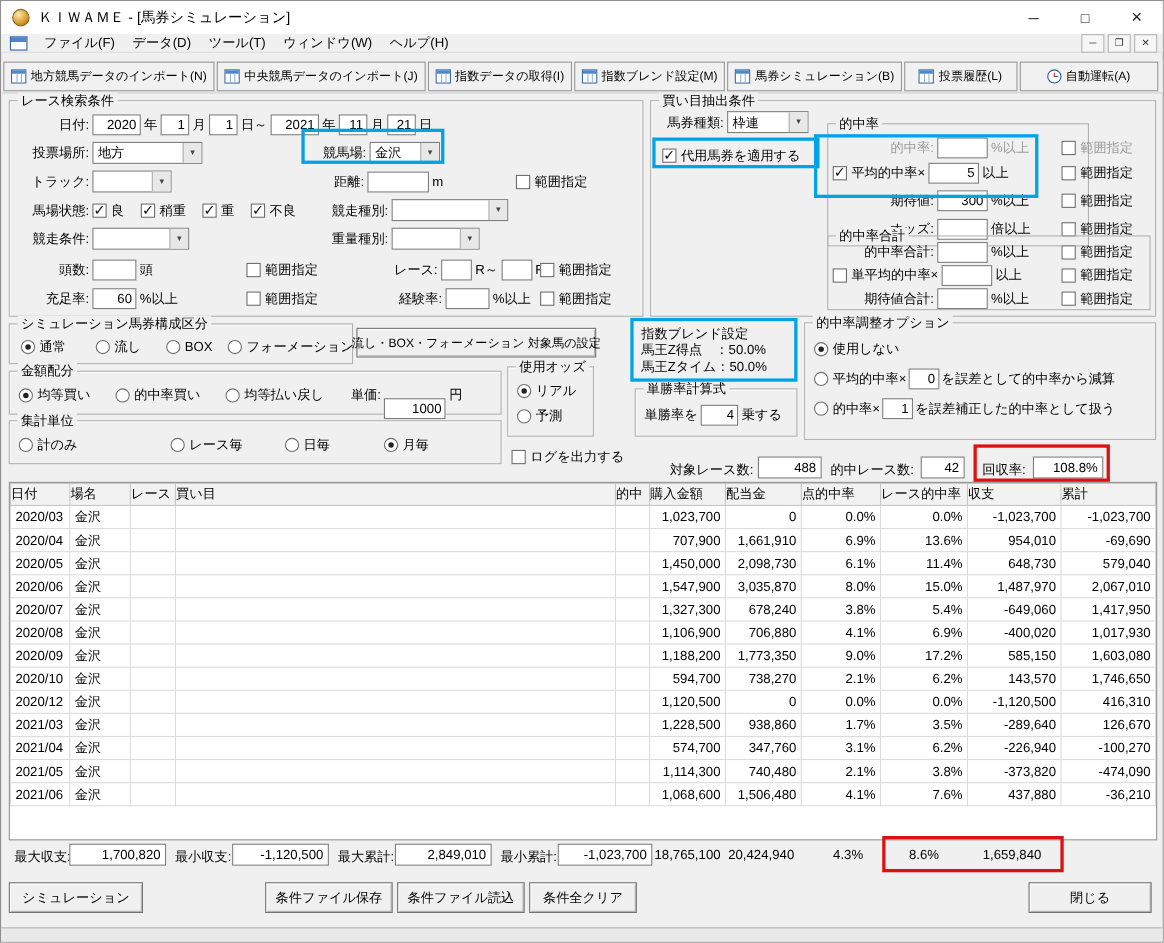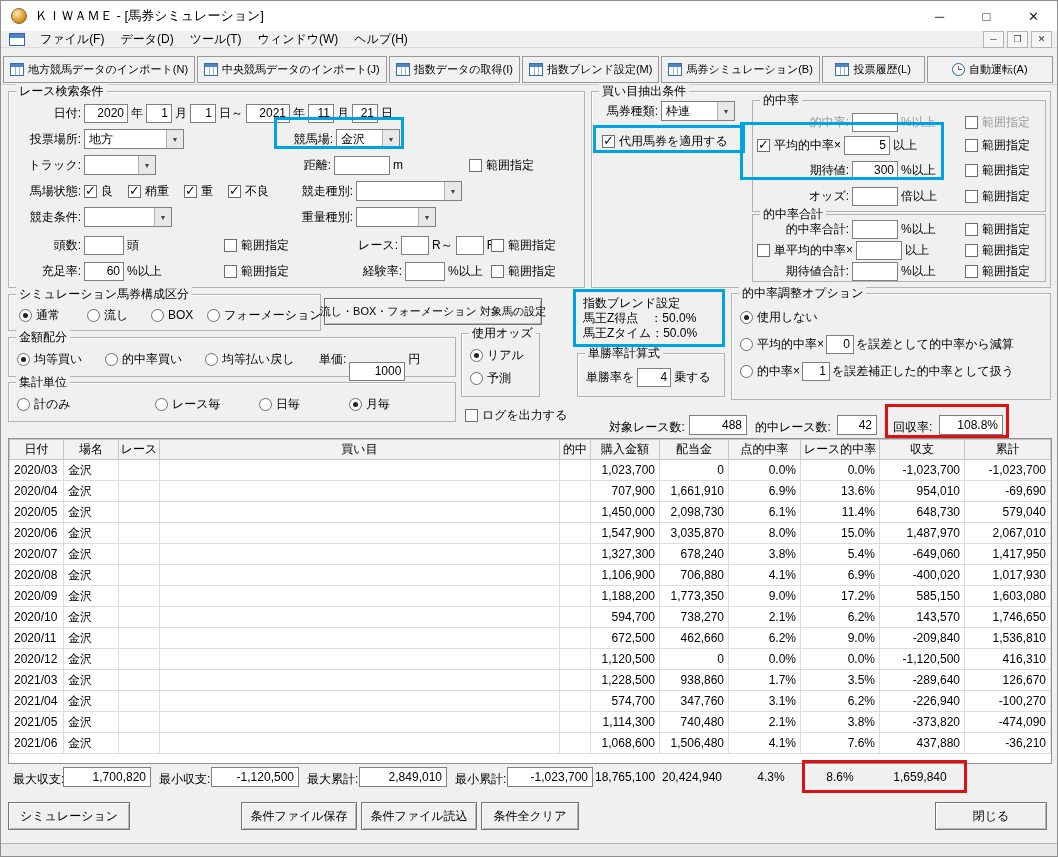--- a/index.html
+++ b/index.html
@@ -38,21 +38,21 @@
 .cb.on::after{content:"✓";position:absolute;left:0;top:-3px;font-size:13px;font-weight:bold;color:#111}
 .rd{width:13px;height:13px;background:#fff;border:1px solid #6e6e6e;border-radius:50%;position:relative;flex:none}
 .rd.on::after{content:"";position:absolute;left:3px;top:3px;width:5px;height:5px;border-radius:50%;background:#222}
 .btn{position:absolute;display:flex;align-items:center;justify-content:center;background:#f0f0f0;border:1px solid #747474;box-shadow:inset 1px 1px 0 #fff,inset -1px -1px 0 #b8b8b8;font-family:inherit;font-size:12px;white-space:nowrap}
 .sbox{position:absolute;height:20px;border:1px solid #7f7f7f;background:#fff;display:flex;align-items:center;justify-content:flex-end;padding:0 4px}
 .slab{position:absolute;white-space:nowrap}
 .blend{position:absolute;background:#f0f0f0;padding:3px 6px}
 .blend div{line-height:15px;white-space:nowrap}
 .tablewrap{position:absolute;left:7px;top:437px;width:1044px;height:326px;background:#fff;border:1px solid #929292;overflow:hidden}
 table{border-collapse:collapse;table-layout:fixed;width:1041px;font-size:12px}
-th{height:20px;background:#f2f2f2;border:1px solid #c6c6c6;font-weight:normal;padding:0 0;overflow:hidden;text-align:center;white-space:nowrap}
+th{height:20px;background:#f2f2f2;border:1px solid #c6c6c6;font-weight:normal;padding:0 0;overflow:hidden;text-align:left;white-space:nowrap}
 td{height:21px;border:1px solid #dcdcdc;padding:0 4px;overflow:hidden;white-space:nowrap}
 .c0{width:54px}.c1{width:55px}.c2{width:41px}.c3{width:400px}.c4{width:31px}.c5{width:69px}.c6{width:69px}.c7{width:72px}.c8{width:79px}.c9{width:85px}.c10{width:86px}
 td.c4{text-align:center}
 td.c5,td.c6,td.c7,td.c8,td.c9,td.c10{text-align:right}
 .flab{position:absolute;top:770px;white-space:nowrap}
 .fbox{position:absolute;top:766px;height:20px;border:1px solid #7f7f7f;background:#fff;display:flex;align-items:center;justify-content:flex-end;padding:0 4px}
 .total{position:absolute;top:769px;text-align:center;white-space:nowrap}
 .hl{position:absolute;pointer-events:none;border:3px solid #00a3e4}
 .hl.red{border-color:#dd1111}
 .gray,.gray .lab,.gray span{color:#9a9a9a}
@@ -281,21 +281,21 @@
       </span>
     </div>
     <div class="row" style="top:38px">
       <span class="cl" style="left:10px">
         <span class="ck">
             <span class="cb on"></span>
             <span>代用馬券を適用する</span>
           </span>
       </span>
     </div>
-    <div class="grp" style="left:160px;top:8px;width:294px;height:112px;box-shadow:none">
+    <div class="grp" style="left:160px;top:20px;width:238px;height:112px;box-shadow:none">
       <span class="grp-label">的中率</span>
       <div class="row gray" style="top:10px">
         <span class="cl" style="left:4px">
           <span class="lab" style="width:92px">的中率:</span>
           <input class="tb" style="width: 46px;">
           <span>%以上</span>
         </span>
         <span class="cl" style="left:212px">
           <span class="ck">
               <span class="cb"></span>
@@ -681,33 +681,20 @@
             <td class="c1">金沢</td>
             <td class="c2"></td>
             <td class="c3"></td>
             <td class="c4"></td>
             <td class="c5">594,700</td>
             <td class="c6">738,270</td>
             <td class="c7">2.1%</td>
             <td class="c8">6.2%</td>
             <td class="c9">143,570</td>
             <td class="c10">1,746,650</td>
-          </tr>
-          <tr>
-            <td class="c0">2020/11</td>
-            <td class="c1">金沢</td>
-            <td class="c2"></td>
-            <td class="c3"></td>
-            <td class="c4"></td>
-            <td class="c5">672,500</td>
-            <td class="c6">462,660</td>
-            <td class="c7">6.2%</td>
-            <td class="c8">9.0%</td>
-            <td class="c9">-209,840</td>
-            <td class="c10">1,536,810</td>
           </tr>
           <tr>
             <td class="c0">2020/12</td>
             <td class="c1">金沢</td>
             <td class="c2"></td>
             <td class="c3"></td>
             <td class="c4"></td>
             <td class="c5">1,120,500</td>
             <td class="c6">0</td>
             <td class="c7">0.0%</td>

